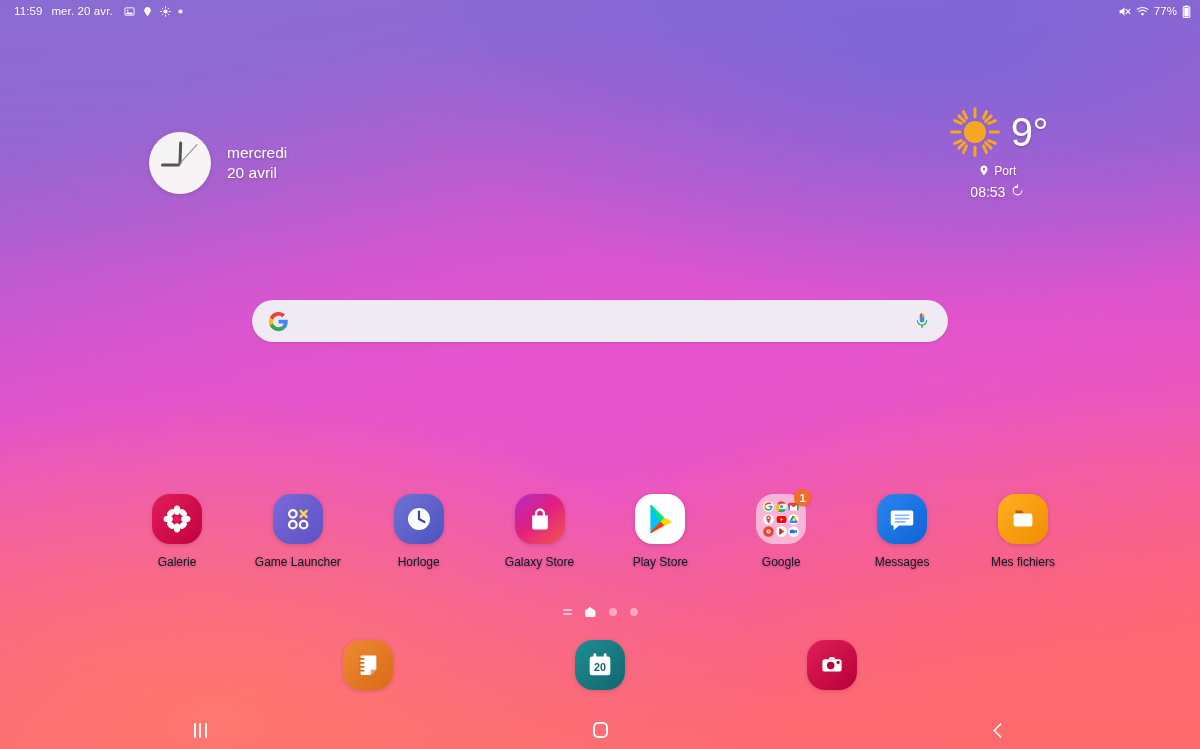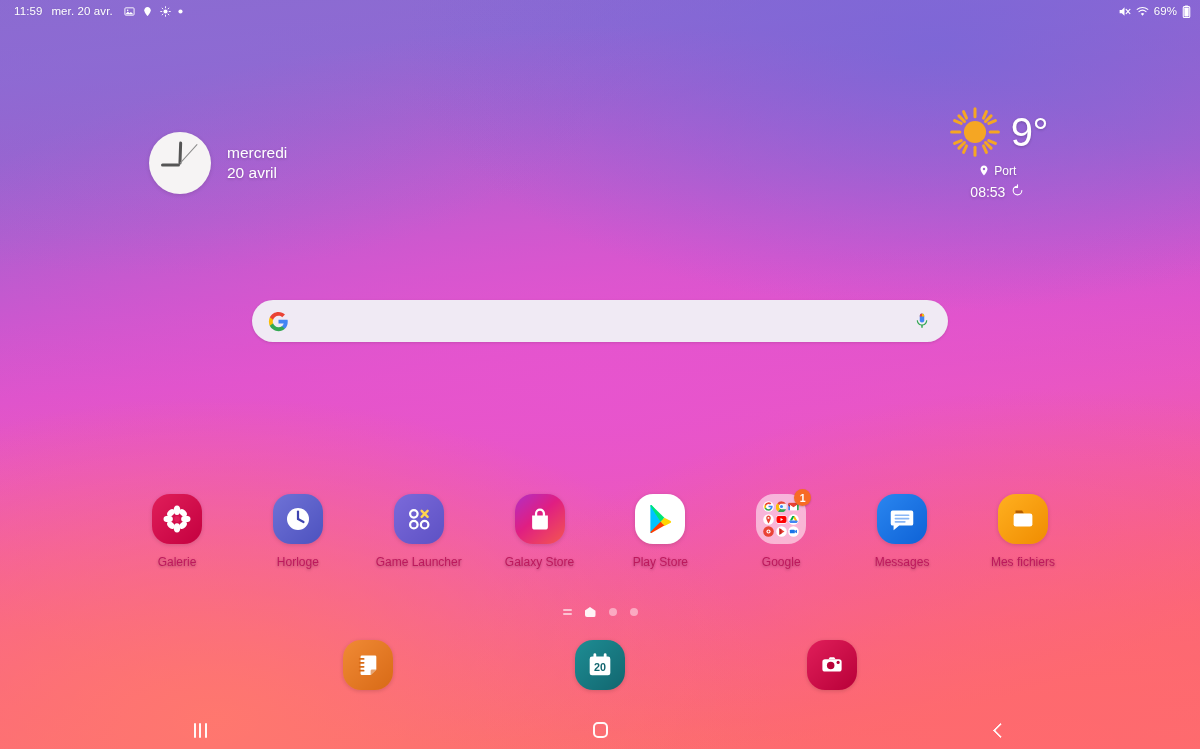--- a/index.html
+++ b/index.html
@@ -92,21 +92,21 @@
     display:flex; justify-content:space-between;
   }
   .app { width:112px; display:flex; flex-direction:column; align-items:center; }
   .app-ico {
     width:50px; height:50px; border-radius:16px;
     display:flex; align-items:center; justify-content:center;
     position:relative;
     box-shadow:0 1px 4px rgba(0,0,0,.15);
   }
   .app-label {
-    margin-top:11px; color:#be185d; font-size:12px; line-height:14px;
+    margin-top:11px; color:#0f172a; font-size:12px; line-height:14px;
     text-shadow:0 1px 3px rgba(0,0,0,.3); white-space:nowrap;
   }
   
   .sq { border-radius:36%; }
 
   .folder-ico {
     width:50px; height:50px; border-radius:36%;
     background:rgba(255,255,255,.55);
     display:grid; grid-template-columns:repeat(3,1fr); grid-template-rows:repeat(3,1fr);
     gap:1.5px; padding:7px; position:relative;
@@ -190,21 +190,21 @@
     <svg class="sb-ico" viewBox="0 0 24 24" style="width:13px;height:13px;">
       <path d="M3 9v6h4l5 5V4L7 9H3z" fill="#fff"></path>
       <line x1="15" y1="8" x2="22" y2="16" stroke="#fff" stroke-width="2" stroke-linecap="round"></line>
       <line x1="22" y1="8" x2="15" y2="16" stroke="#fff" stroke-width="2" stroke-linecap="round"></line>
     </svg>
     <svg class="sb-ico" viewBox="0 0 24 24" style="width:13px;height:13px;">
       <path d="M12 20l-3.2-4c1.9-1.5 4.5-1.5 6.4 0L12 20z" fill="#fff"></path>
       <path d="M5.5 12.2c3.7-3.2 9.3-3.2 13 0" fill="none" stroke="#fff" stroke-width="2" stroke-linecap="round"></path>
       <path d="M2.2 8.2c5.6-4.8 14-4.8 19.6 0" fill="none" stroke="#fff" stroke-width="2" stroke-linecap="round"></path>
     </svg>
-    <span class="sb-batt-txt">69%</span>
+    <span class="sb-batt-txt">77%</span>
     <svg viewBox="0 0 14 24" style="width:9px;height:13px;">
       <rect x="4" y="1" width="6" height="2.2" rx="1" fill="#fff"></rect>
       <rect x="1" y="3" width="12" height="20" rx="2" fill="none" stroke="#fff" stroke-width="2"></rect>
       <rect x="3" y="5" width="8" height="16" rx="1" fill="#fff"></rect>
     </svg>
   </div>
 </div>
 
 <div class="clock-widget">
   <div class="analog-clock">
@@ -289,43 +289,43 @@
           <ellipse cx="22.5" cy="9.5" rx="3.2" ry="4.6" transform="rotate(-45 22.5 9.5)"></ellipse>
           <ellipse cx="9.5" cy="22.5" rx="3.2" ry="4.6" transform="rotate(-45 9.5 22.5)"></ellipse>
         </g>
         <circle cx="16" cy="16" r="3.1" fill="#e01e5a"></circle>
       </svg>
     </div>
     <div class="app-label">Galerie</div>
   </div>
 
   <div class="app">
-    <div class="app-ico sq" style="background:linear-gradient(135deg,#6f72d6,#4d52bf);">
-      <svg width="32" height="32" viewBox="0 0 32 32">
-        <circle cx="16" cy="16" r="11" fill="#fff"></circle>
-        <line x1="16" y1="16" x2="16" y2="8.5" stroke="#3e44b0" stroke-width="2.2" stroke-linecap="round"></line>
-        <line x1="16" y1="16" x2="21.5" y2="19" stroke="#3e44b0" stroke-width="2.2" stroke-linecap="round"></line>
-      </svg>
-    </div>
-    <div class="app-label">Horloge</div>
-  </div>
-
-  <div class="app">
     <div class="app-ico sq" style="background:linear-gradient(135deg,#7b6ada,#5d51c4);">
       <svg width="30" height="30" viewBox="0 0 32 32">
         <circle cx="10.5" cy="10.5" r="4" fill="none" stroke="#fff" stroke-width="2.4"></circle>
         <circle cx="10.5" cy="22" r="4" fill="none" stroke="#fff" stroke-width="2.4"></circle>
         <circle cx="22" cy="22" r="4" fill="none" stroke="#fff" stroke-width="2.4"></circle>
         <g stroke="#ffd54f" stroke-width="2.6" stroke-linecap="round">
           <line x1="18.8" y1="7.3" x2="25.2" y2="13.7"></line>
           <line x1="25.2" y1="7.3" x2="18.8" y2="13.7"></line>
         </g>
       </svg>
     </div>
     <div class="app-label">Game Launcher</div>
+  </div>
+
+  <div class="app">
+    <div class="app-ico sq" style="background:linear-gradient(135deg,#6f72d6,#4d52bf);">
+      <svg width="32" height="32" viewBox="0 0 32 32">
+        <circle cx="16" cy="16" r="11" fill="#fff"></circle>
+        <line x1="16" y1="16" x2="16" y2="8.5" stroke="#3e44b0" stroke-width="2.2" stroke-linecap="round"></line>
+        <line x1="16" y1="16" x2="21.5" y2="19" stroke="#3e44b0" stroke-width="2.2" stroke-linecap="round"></line>
+      </svg>
+    </div>
+    <div class="app-label">Horloge</div>
   </div>
 
   <div class="app">
     <div class="app-ico sq" style="background:linear-gradient(140deg,#b32ec4 0%,#e01e82 45%,#f4574f 100%);">
       <svg width="28" height="28" viewBox="0 0 32 32">
         <path d="M7 12h18v13a3 3 0 01-3 3H10a3 3 0 01-3-3V12z" fill="#fff"></path>
         <path d="M11.5 13V9.8a4.5 4.5 0 019 0V13" fill="none" stroke="#fff" stroke-width="2.6" stroke-linecap="round"></path>
       </svg>
     </div>
     <div class="app-label">Galaxy Store</div>

